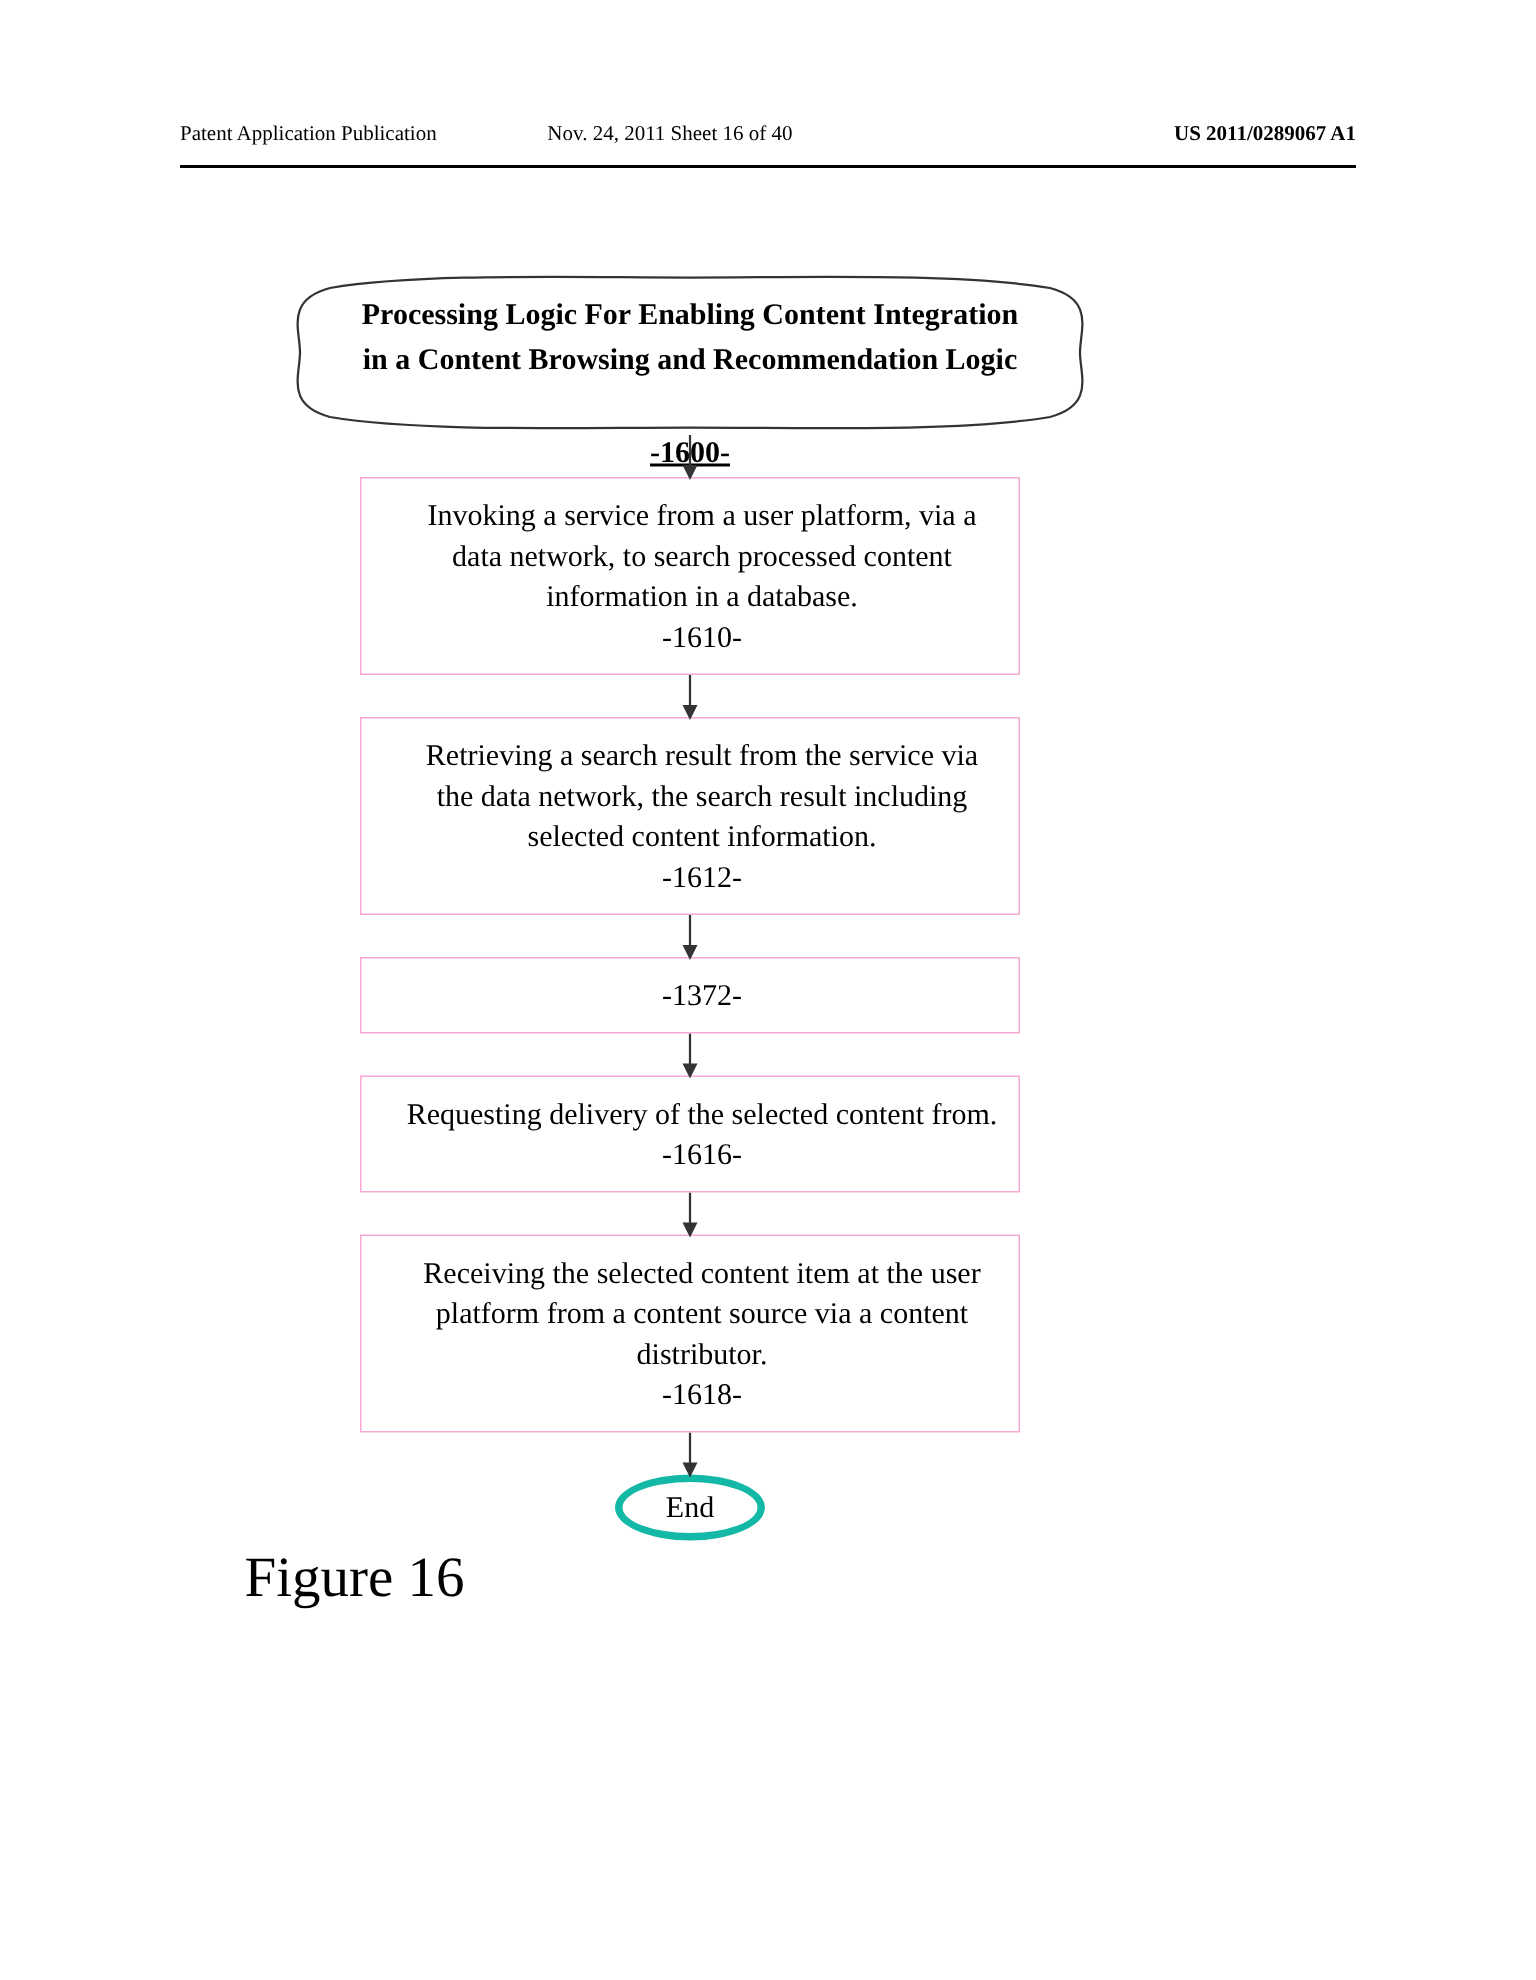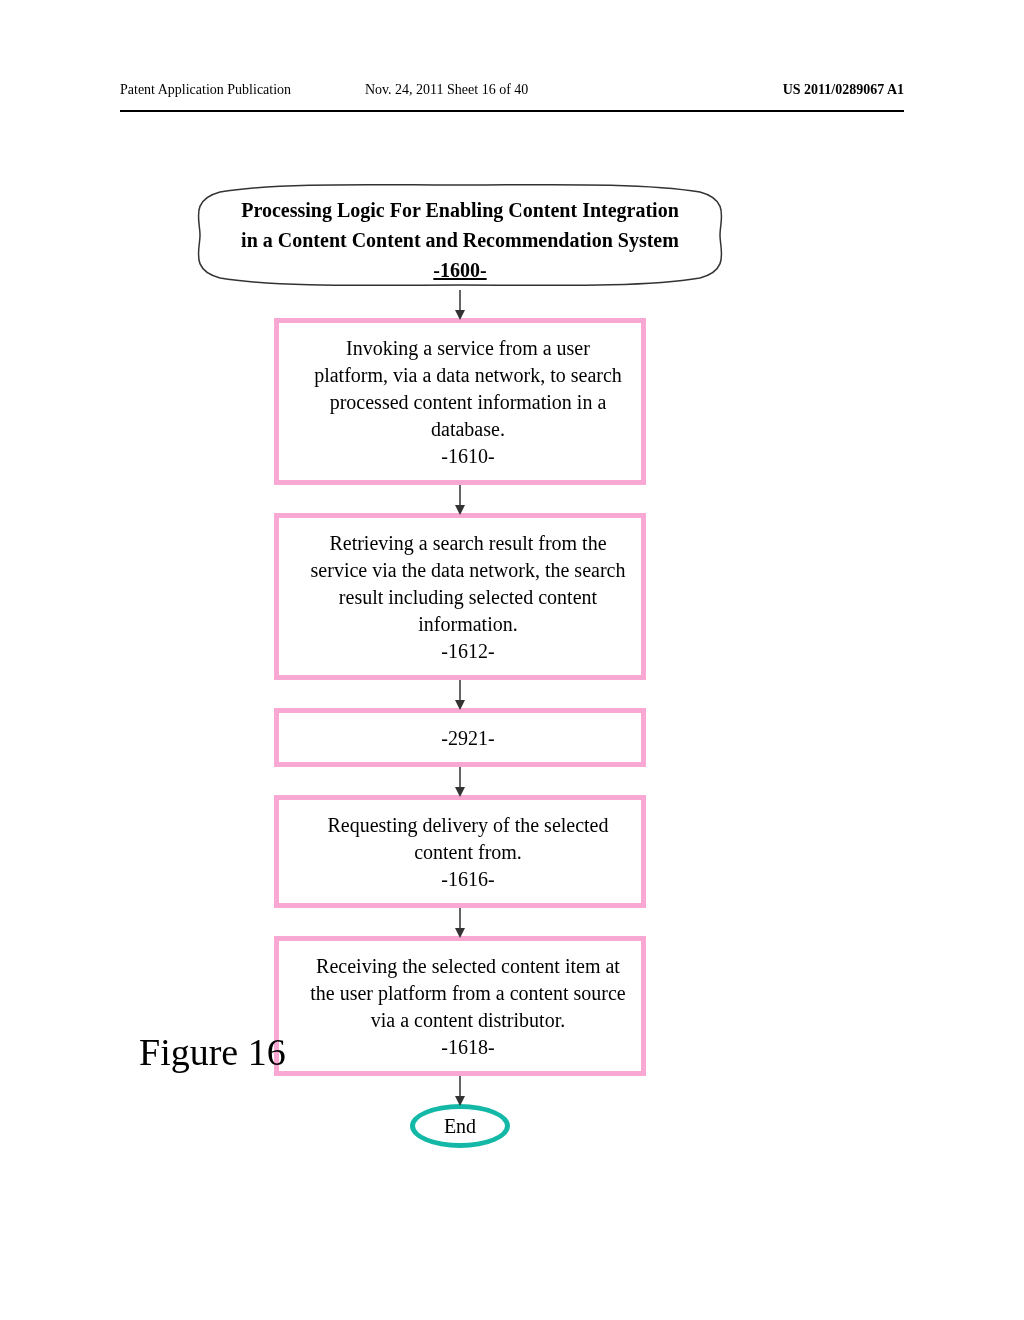--- a/index.html
+++ b/index.html
@@ -47,30 +47,31 @@
     
     .flowchart-container {
       position: absolute;
       top: 180px;
       left: 180px;
       width: 560px;
     }
     
     .title-underline {
       text-decoration: underline;
+      margin-top: 32px;
     }
     
     .step-box {
-      border: 5px solid #f9a8d4;
+      border: 1px solid #f9a8d4;
       padding: 12px 14px 10px 30px;
       text-align: center;
       font-size: 20px;
       line-height: 1.35;
       margin: 0 auto;
-      width: 372px;
+      width: 440px;
       background: white;
     }
     
     .step-number {
       display: block;
     }
     
     .arrow-connector {
       display: flex;
       justify-content: center;
@@ -91,21 +92,21 @@
       border-radius: 50%;
       display: flex;
       align-items: center;
       justify-content: center;
       font-size: 20px;
     }
     
     .figure-label {
       position: absolute;
       top: 1030px;
-      left: 139px;
+      left: 163px;
       font-size: 38px;
       font-family: "Times New Roman", Times, serif;
     }
     
     .title-wrapper {
       position: relative;
       height: 110px;
       margin-bottom: 0;
       text-decoration: underline;
     }
@@ -151,21 +152,21 @@
                C 100 2, 200 5, 280 5
                C 360 5, 460 2, 520 12
                C 550 20, 540 40, 540 55
                C 540 70, 550 90, 520 98
                C 460 108, 360 105, 280 105
                C 200 105, 100 108, 40 98
                C 10 90, 20 70, 20 55 Z" fill="none" stroke="#333" stroke-width="1.5"></path>
     </svg>
     <div class="title-content">
       <div>Processing Logic For Enabling Content Integration</div>
-      <div>in a Content Content and Recommendation System</div>
+      <div>in a Content Browsing and Recommendation Logic</div>
       <div class="title-underline">-1600-</div>
     </div>
   </div>
 
   <div class="steps-area">
 
     <div class="arrow-connector">
       <svg viewBox="0 0 14 30">
           <line x1="7" y1="0" x2="7" y2="22" stroke="#333" stroke-width="1.5"></line>
           <polygon points="7,30 2,20 12,20" fill="#333"></polygon>
@@ -190,21 +191,21 @@
     </div>
 
     <div class="arrow-connector">
       <svg viewBox="0 0 14 30">
           <line x1="7" y1="0" x2="7" y2="22" stroke="#333" stroke-width="1.5"></line>
           <polygon points="7,30 2,20 12,20" fill="#333"></polygon>
         </svg>
     </div>
 
     <div class="step-box">
-      <span class="step-number">-2921-</span>
+      <span class="step-number">-1372-</span>
     </div>
 
     <div class="arrow-connector">
       <svg viewBox="0 0 14 30">
           <line x1="7" y1="0" x2="7" y2="22" stroke="#333" stroke-width="1.5"></line>
           <polygon points="7,30 2,20 12,20" fill="#333"></polygon>
         </svg>
     </div>
 
     <div class="step-box">

